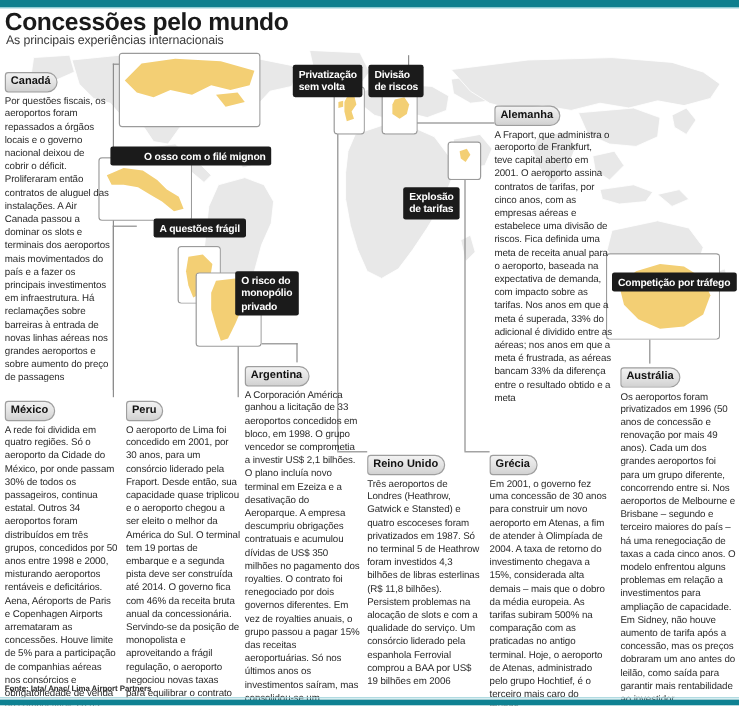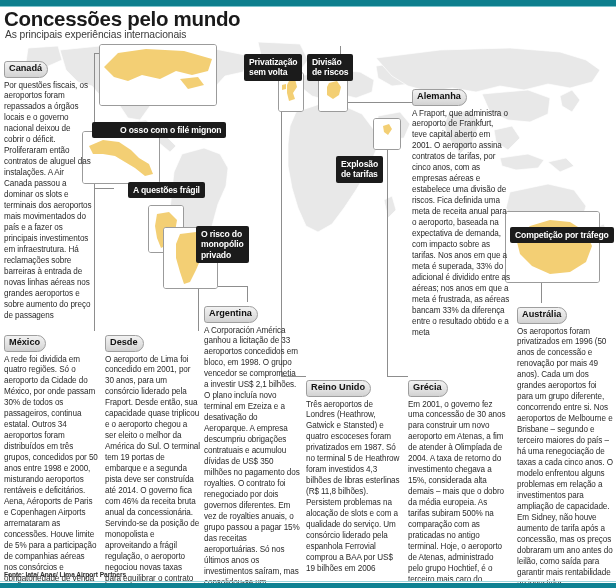--- a/index.html
+++ b/index.html
@@ -289,21 +289,21 @@
     <div class="tab">Canadá</div>
     <div class="body">Por questões fiscais, os aeroportos foram repassados a órgãos locais e o governo nacional deixou de cobrir o déficit. Proliferaram então contratos de aluguel das instalações. A Air Canada passou a dominar os slots e terminais dos aeroportos mais movimentados do país e a fazer os principais investimentos em infraestrutura. Há reclamações sobre barreiras à entrada de novas linhas aéreas nos grandes aeroportos e sobre aumento do preço de passagens</div>
   </div>
 
   <div class="block" style="left:4px; top:331px; width:95px;">
     <div class="tab">México</div>
     <div class="body">A rede foi dividida em quatro regiões. Só o aeroporto da Cidade do México, por onde passam 30% de todos os passageiros, continua estatal. Outros 34 aeroportos foram distribuídos em três grupos, concedidos por 50 anos entre 1998 e 2000, misturando aeroportos rentáveis e deficitários. Aena, Aéroports de Paris e Copenhagen Airports arremataram as concessões. Houve limite de 5% para a participação de companhias aéreas nos consórcios e obrigatoriedade de venda de combustíveis só da Pemex</div>
   </div>
 
   <div class="block" style="left:105px; top:331px; width:95px;">
-    <div class="tab">Desde</div>
+    <div class="tab">Peru</div>
     <div class="body">O aeroporto de Lima foi concedido em 2001, por 30 anos, para um consórcio liderado pela Fraport. Desde então, sua capacidade quase triplicou e o aeroporto chegou a ser eleito o melhor da América do Sul. O terminal tem 19 portas de embarque e a segunda pista deve ser construída até 2014. O governo fica com 46% da receita bruta anual da concessionária. Servindo-se da posição de monopolista e aproveitando a frágil regulação, o aeroporto negociou novas taxas para equilibrar o contrato</div>
   </div>
 
   <div class="block" style="left:204px; top:302px; width:98px;">
     <div class="tab">Argentina</div>
     <div class="body">A Corporación América ganhou a licitação de 33 aeroportos concedidos em bloco, em 1998. O grupo vencedor se comprometia a investir US$ 2,1 bilhões. O plano incluía novo terminal em Ezeiza e a desativação do Aeroparque. A empresa descumpriu obrigações contratuais e acumulou dívidas de US$ 350 milhões no pagamento dos royalties. O contrato foi renegociado por dois governos diferentes. Em vez de royalties anuais, o grupo passou a pagar 15% das receitas aeroportuárias. Só nos últimos anos os investimentos saíram, mas consolidou-se um monopólio privado</div>
   </div>
 
   <div class="block" style="left:306px; top:376px; width:96px;">
     <div class="tab">Reino Unido</div>

